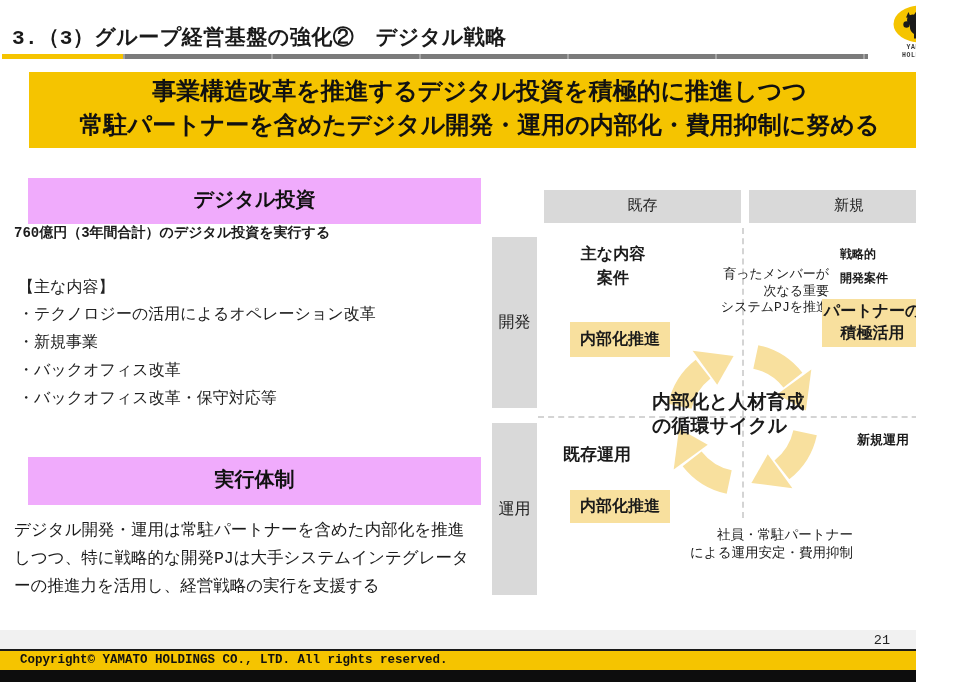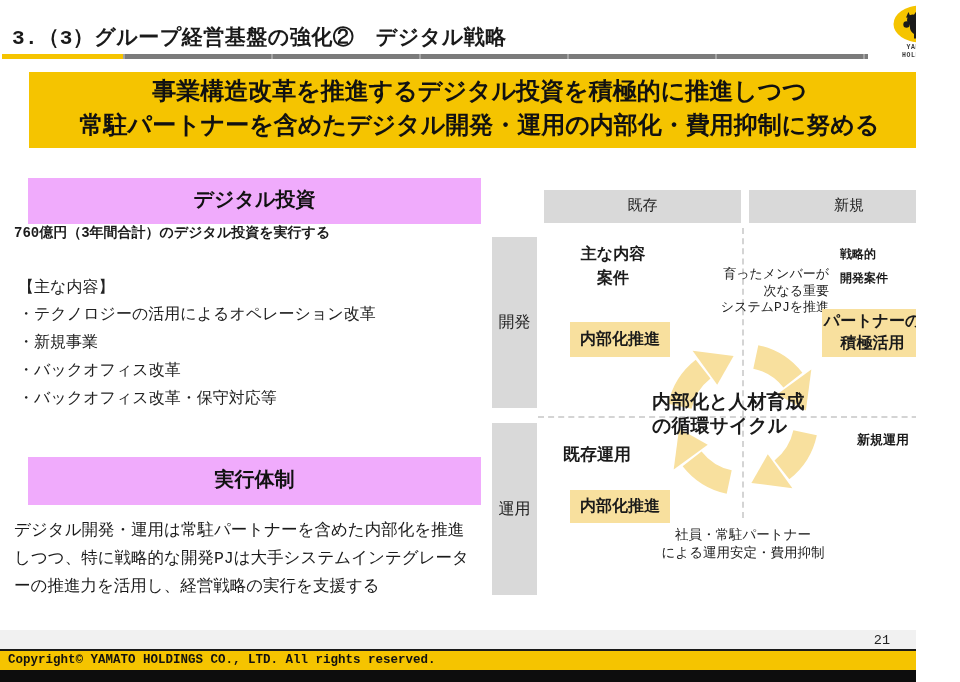--- a/index.html
+++ b/index.html
@@ -43,33 +43,33 @@
   .row-ops{top:423px;height:172px;}
   .dash-v{left:742px;top:228px;height:290px;width:0;border-left:2px dashed #d4d4d4;}
   .dash-h{left:538px;top:416px;width:410px;height:0;border-top:2px dashed #d4d4d4;}
 
   .q-dev-existing{left:553px;top:243px;width:120px;text-align:center;font-weight:bold;font-size:16px;line-height:24px;}
   .q-dev-new{left:840px;top:243px;width:120px;font-weight:bold;font-size:12px;line-height:24px;}
   .top-note{left:657px;top:267px;width:172px;text-align:right;font-size:13px;line-height:16.5px;color:#222;}
   .badge{background:#F8E09E;font-weight:bold;font-size:16px;color:#1a1a1a;
     display:flex;align-items:center;justify-content:center;text-align:center;}
   .badge-dev{left:570px;top:322px;width:100px;height:35px;}
-  .badge-partner{left:822px;top:309px;width:101px;height:48px;line-height:22px;}
+  .badge-partner{left:822px;top:299px;width:101px;height:48px;line-height:22px;}
   .badge-ops{left:570px;top:490px;width:100px;height:33px;}
   .cycle-svg{left:650px;top:327px;}
   .center-label{left:652px;top:391px;width:180px;font-weight:bold;font-size:19px;line-height:24px;}
   .q-ops-existing{left:563px;top:431px;font-weight:bold;font-size:17px;margin-top:12px;}
   .q-ops-new{left:857px;top:431px;font-weight:bold;font-size:13px;}
-  .bottom-note{left:633px;top:527px;width:220px;text-align:center;font-size:13.5px;line-height:17.5px;color:#222;}
+  .bottom-note{left:633px;top:527px;width:220px;text-align:right;font-size:13.5px;line-height:17.5px;color:#222;}
 
   
   .page-strip{left:0;top:630px;width:960px;height:21px;background:#f1f1f1;}
   .page-number{right:26px;top:630px;height:21px;line-height:21px;font-size:13.5px;color:#222;}
   .footer-yellow{left:0;top:649px;width:960px;height:21px;background:#F5C400;border-top:2px solid #1a1a1a;
-    box-sizing:border-box;font-size:12.5px;font-weight:bold;color:#111;line-height:18px;padding-left:8px;}
+    box-sizing:border-box;font-size:12.5px;font-weight:bold;color:#111;line-height:18px;padding-left:20px;}
   .footer-black{left:0;top:670px;width:960px;height:12px;background:#0d0d0d;}
 </style>
 </head>
 <body>
 
 <div class="slide">
 
   <div class="abs page-title">3.（3）グループ経営基盤の強化②　デジタル戦略</div>
   <div class="abs title-rule-yellow"></div>
   <div class="abs title-rule-gray"></div>

